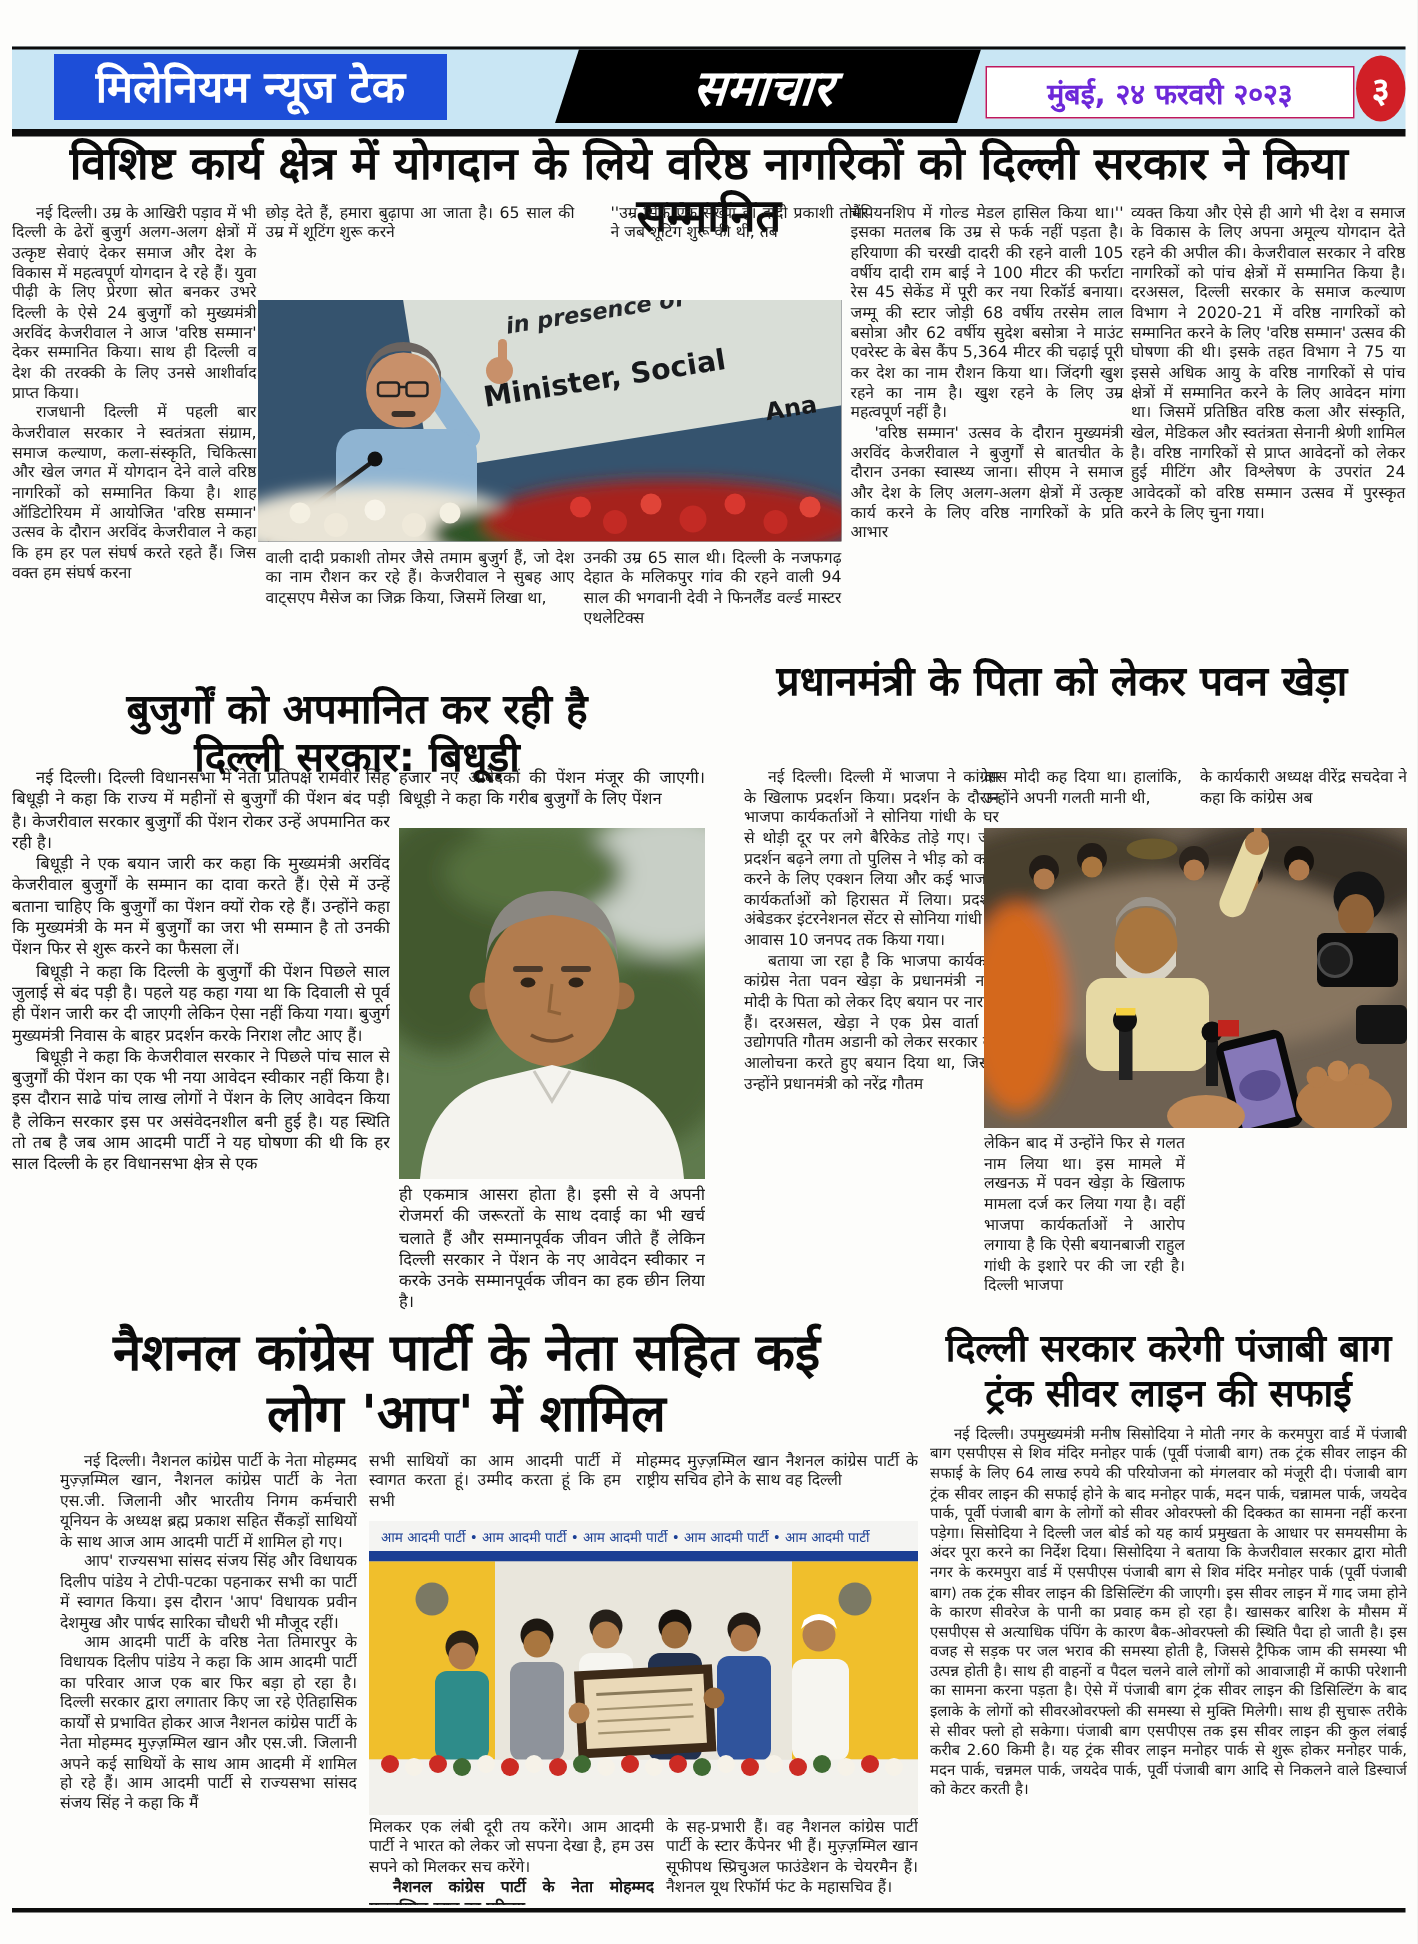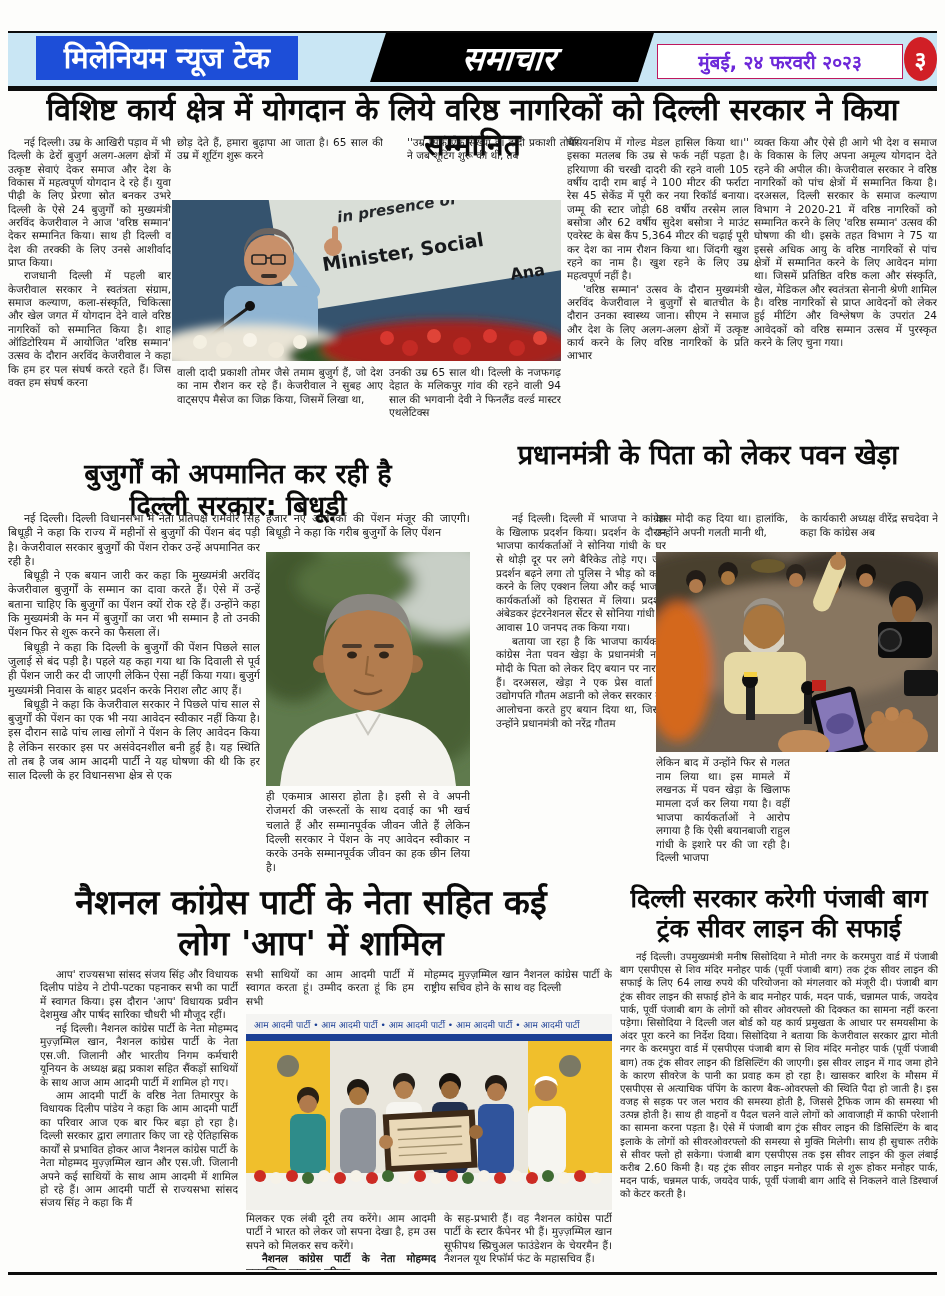--- a/index.html
+++ b/index.html
@@ -267,22 +267,22 @@
     <span>नैशनल कांग्रेस पार्टी के नेता सहित कई</span><br>
     <span>लोग 'आप' में शामिल</span>
   </h2>
 
   <h2 class="hl" style="left:618px;top:884px;width:322px;font-size:25px;">
     <span>दिल्ली सरकार करेगी पंजाबी बाग</span><br>
     <span>ट्रंक सीवर लाइन की सफाई</span>
   </h2>
 
   <div class="col f4" style="left:40px;top:968px;width:198px;height:300px;">
+    <p>नई दिल्ली। नैशनल कांग्रेस पार्टी के नेता मोहम्मद मुज़्ज़म्मिल खान, नैशनल कांग्रेस पार्टी के नेता एस.जी. जिलानी और भारतीय निगम कर्मचारी यूनियन के अध्यक्ष ब्रह्म प्रकाश सहित सैंकड़ों साथियों के साथ आज आम आदमी पार्टी में शामिल हो गए।</p>
     <p>आप' राज्यसभा सांसद संजय सिंह और विधायक दिलीप पांडेय ने टोपी-पटका पहनाकर सभी का पार्टी में स्वागत किया। इस दौरान 'आप' विधायक प्रवीन देशमुख और पार्षद सारिका चौधरी भी मौजूद रहीं।</p>
-    <p>नई दिल्ली। नैशनल कांग्रेस पार्टी के नेता मोहम्मद मुज़्ज़म्मिल खान, नैशनल कांग्रेस पार्टी के नेता एस.जी. जिलानी और भारतीय निगम कर्मचारी यूनियन के अध्यक्ष ब्रह्म प्रकाश सहित सैंकड़ों साथियों के साथ आज आम आदमी पार्टी में शामिल हो गए।</p>
     <p>आम आदमी पार्टी के वरिष्ठ नेता तिमारपुर के विधायक दिलीप पांडेय ने कहा कि आम आदमी पार्टी का परिवार आज एक बार फिर बड़ा हो रहा है। दिल्ली सरकार द्वारा लगातार किए जा रहे ऐतिहासिक कार्यों से प्रभावित होकर आज नैशनल कांग्रेस पार्टी के नेता मोहम्मद मुज़्ज़म्मिल खान और एस.जी. जिलानी अपने कई साथियों के साथ आम आदमी में शामिल हो रहे हैं। आम आदमी पार्टी से राज्यसभा सांसद संजय सिंह ने कहा कि मैं</p>
   </div>
   <div class="col f4" style="left:246px;top:968px;width:168px;height:44px;">
     <p class="noind">सभी साथियों का आम आदमी पार्टी में स्वागत करता हूं। उम्मीद करता हूं कि हम सभी</p>
   </div>
   <div class="col f4" style="left:424px;top:968px;width:188px;height:44px;">
     <p class="noind">मोहम्मद मुज़्ज़म्मिल खान नैशनल कांग्रेस पार्टी के राष्ट्रीय सचिव होने के साथ वह दिल्ली</p>
   </div>
 
   <div class="photo" style="left:246px;top:1014px;width:366px;height:196px;">

